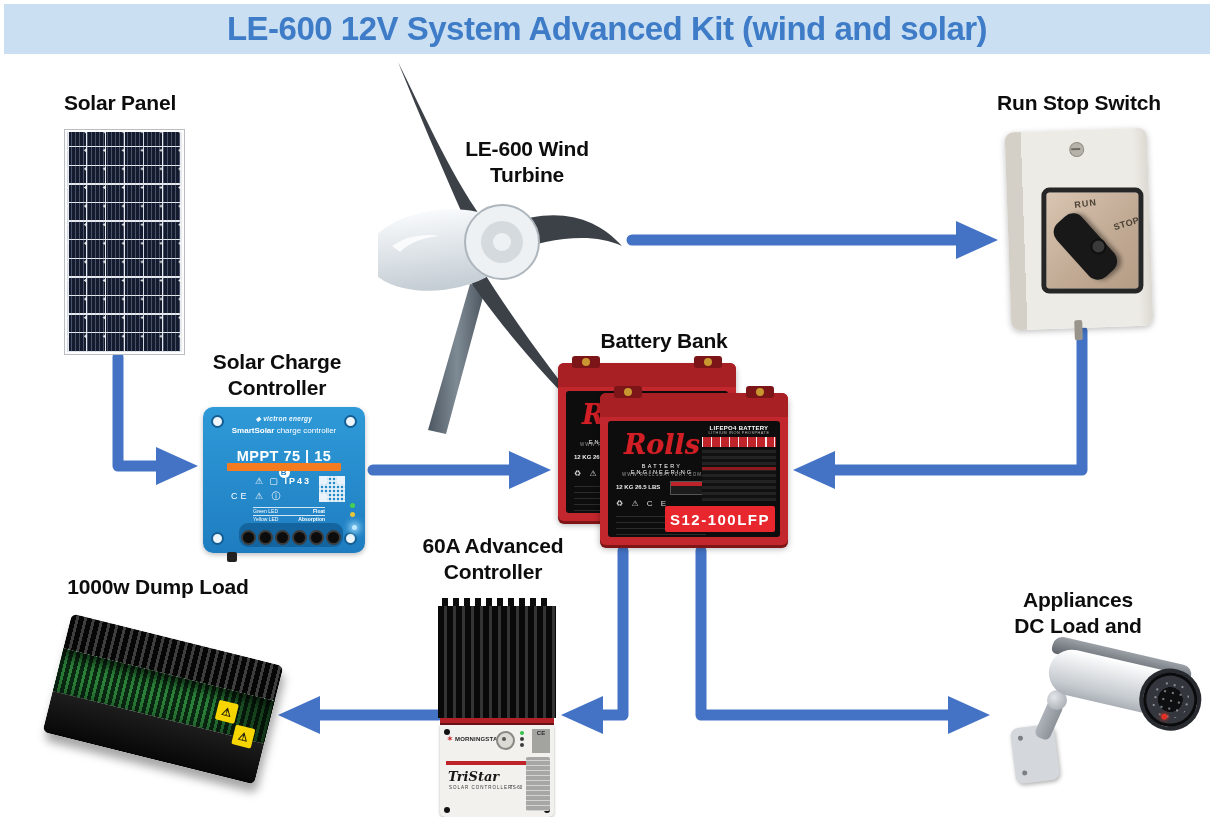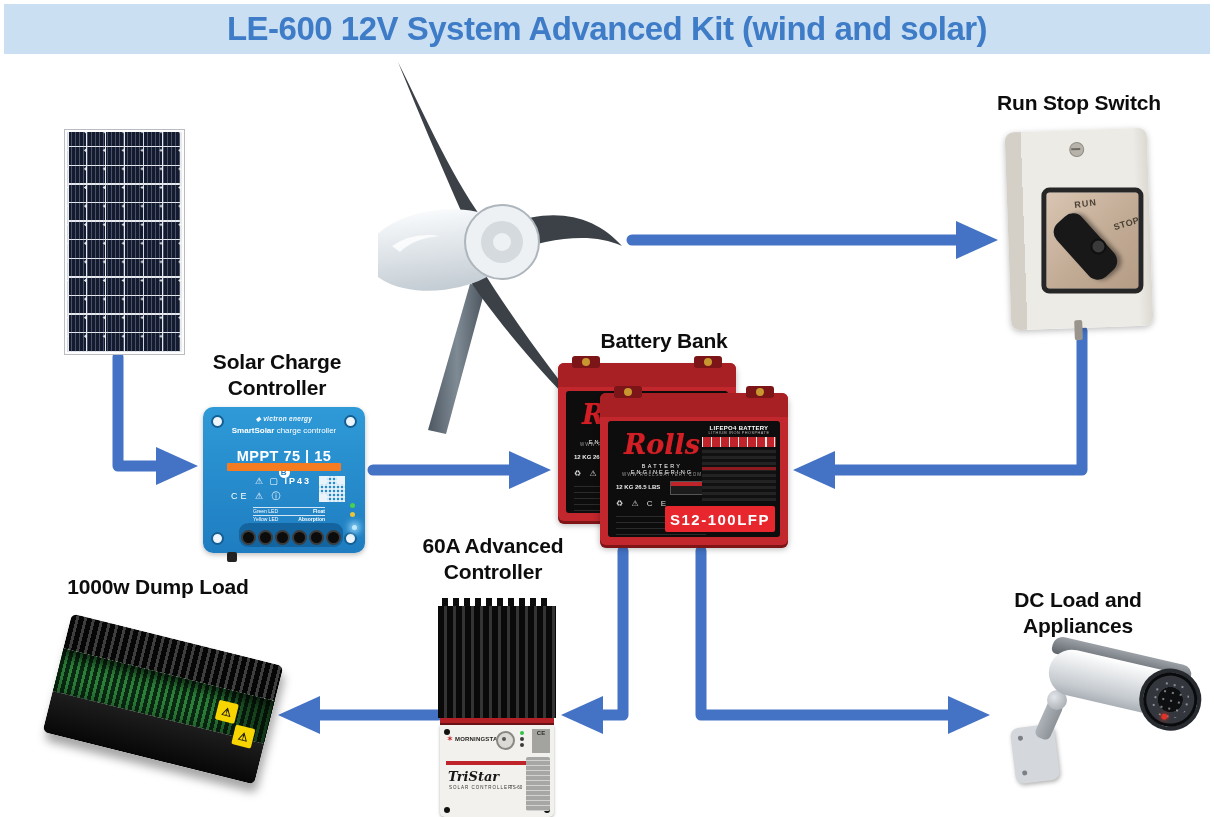--- a/index.html
+++ b/index.html
@@ -203,34 +203,39 @@
       <polygon points="956,221 998,240 956,259"></polygon>
       <polygon points="835,451 793,470 835,489"></polygon>
       <polygon points="156,447 198,466 156,485"></polygon>
       <polygon points="509,451 551,470 509,489"></polygon>
       <polygon points="603,696 561,715 603,734"></polygon>
       <polygon points="948,696 990,715 948,734"></polygon>
       <polygon points="320,696 278,715 320,734"></polygon>
     </g>
   </svg>
 
+  <div class="abs label" style="left:30px;top:90px;width:180px">Solar Panel</div>
+  <div class="abs label" style="left:437px;top:136px;width:180px">
+    <div>LE-600 Wind</div>
+    <div>Turbine</div>
+  </div>
   <div class="abs label" style="left:989px;top:90px;width:180px">Run Stop Switch</div>
   <div class="abs label" style="left:187px;top:349px;width:180px">
     <div>Solar Charge</div>
     <div>Controller</div>
   </div>
   <div class="abs label" style="left:579px;top:328px;width:170px">Battery Bank</div>
   <div class="abs label" style="left:403px;top:533px;width:180px">
     <div>60A Advanced</div>
     <div>Controller</div>
   </div>
   <div class="abs label" style="left:43px;top:574px;width:230px">1000w Dump Load</div>
   <div class="abs label" style="left:993px;top:587px;width:170px">
+    <div>Appliances</div>
     <div>DC Load and</div>
-    <div>Appliances</div>
   </div>
 
   <div class="abs solar-panel">
     <div class="solar-cells"></div>
   </div>
 
   <svg class="abs turbine" width="262" height="382" viewBox="0 0 262 382">
     <defs>
       <linearGradient id="nac" x1="0" y1="0" x2="0" y2="1">
         <stop offset="0" stop-color="#f8fafc"></stop>

